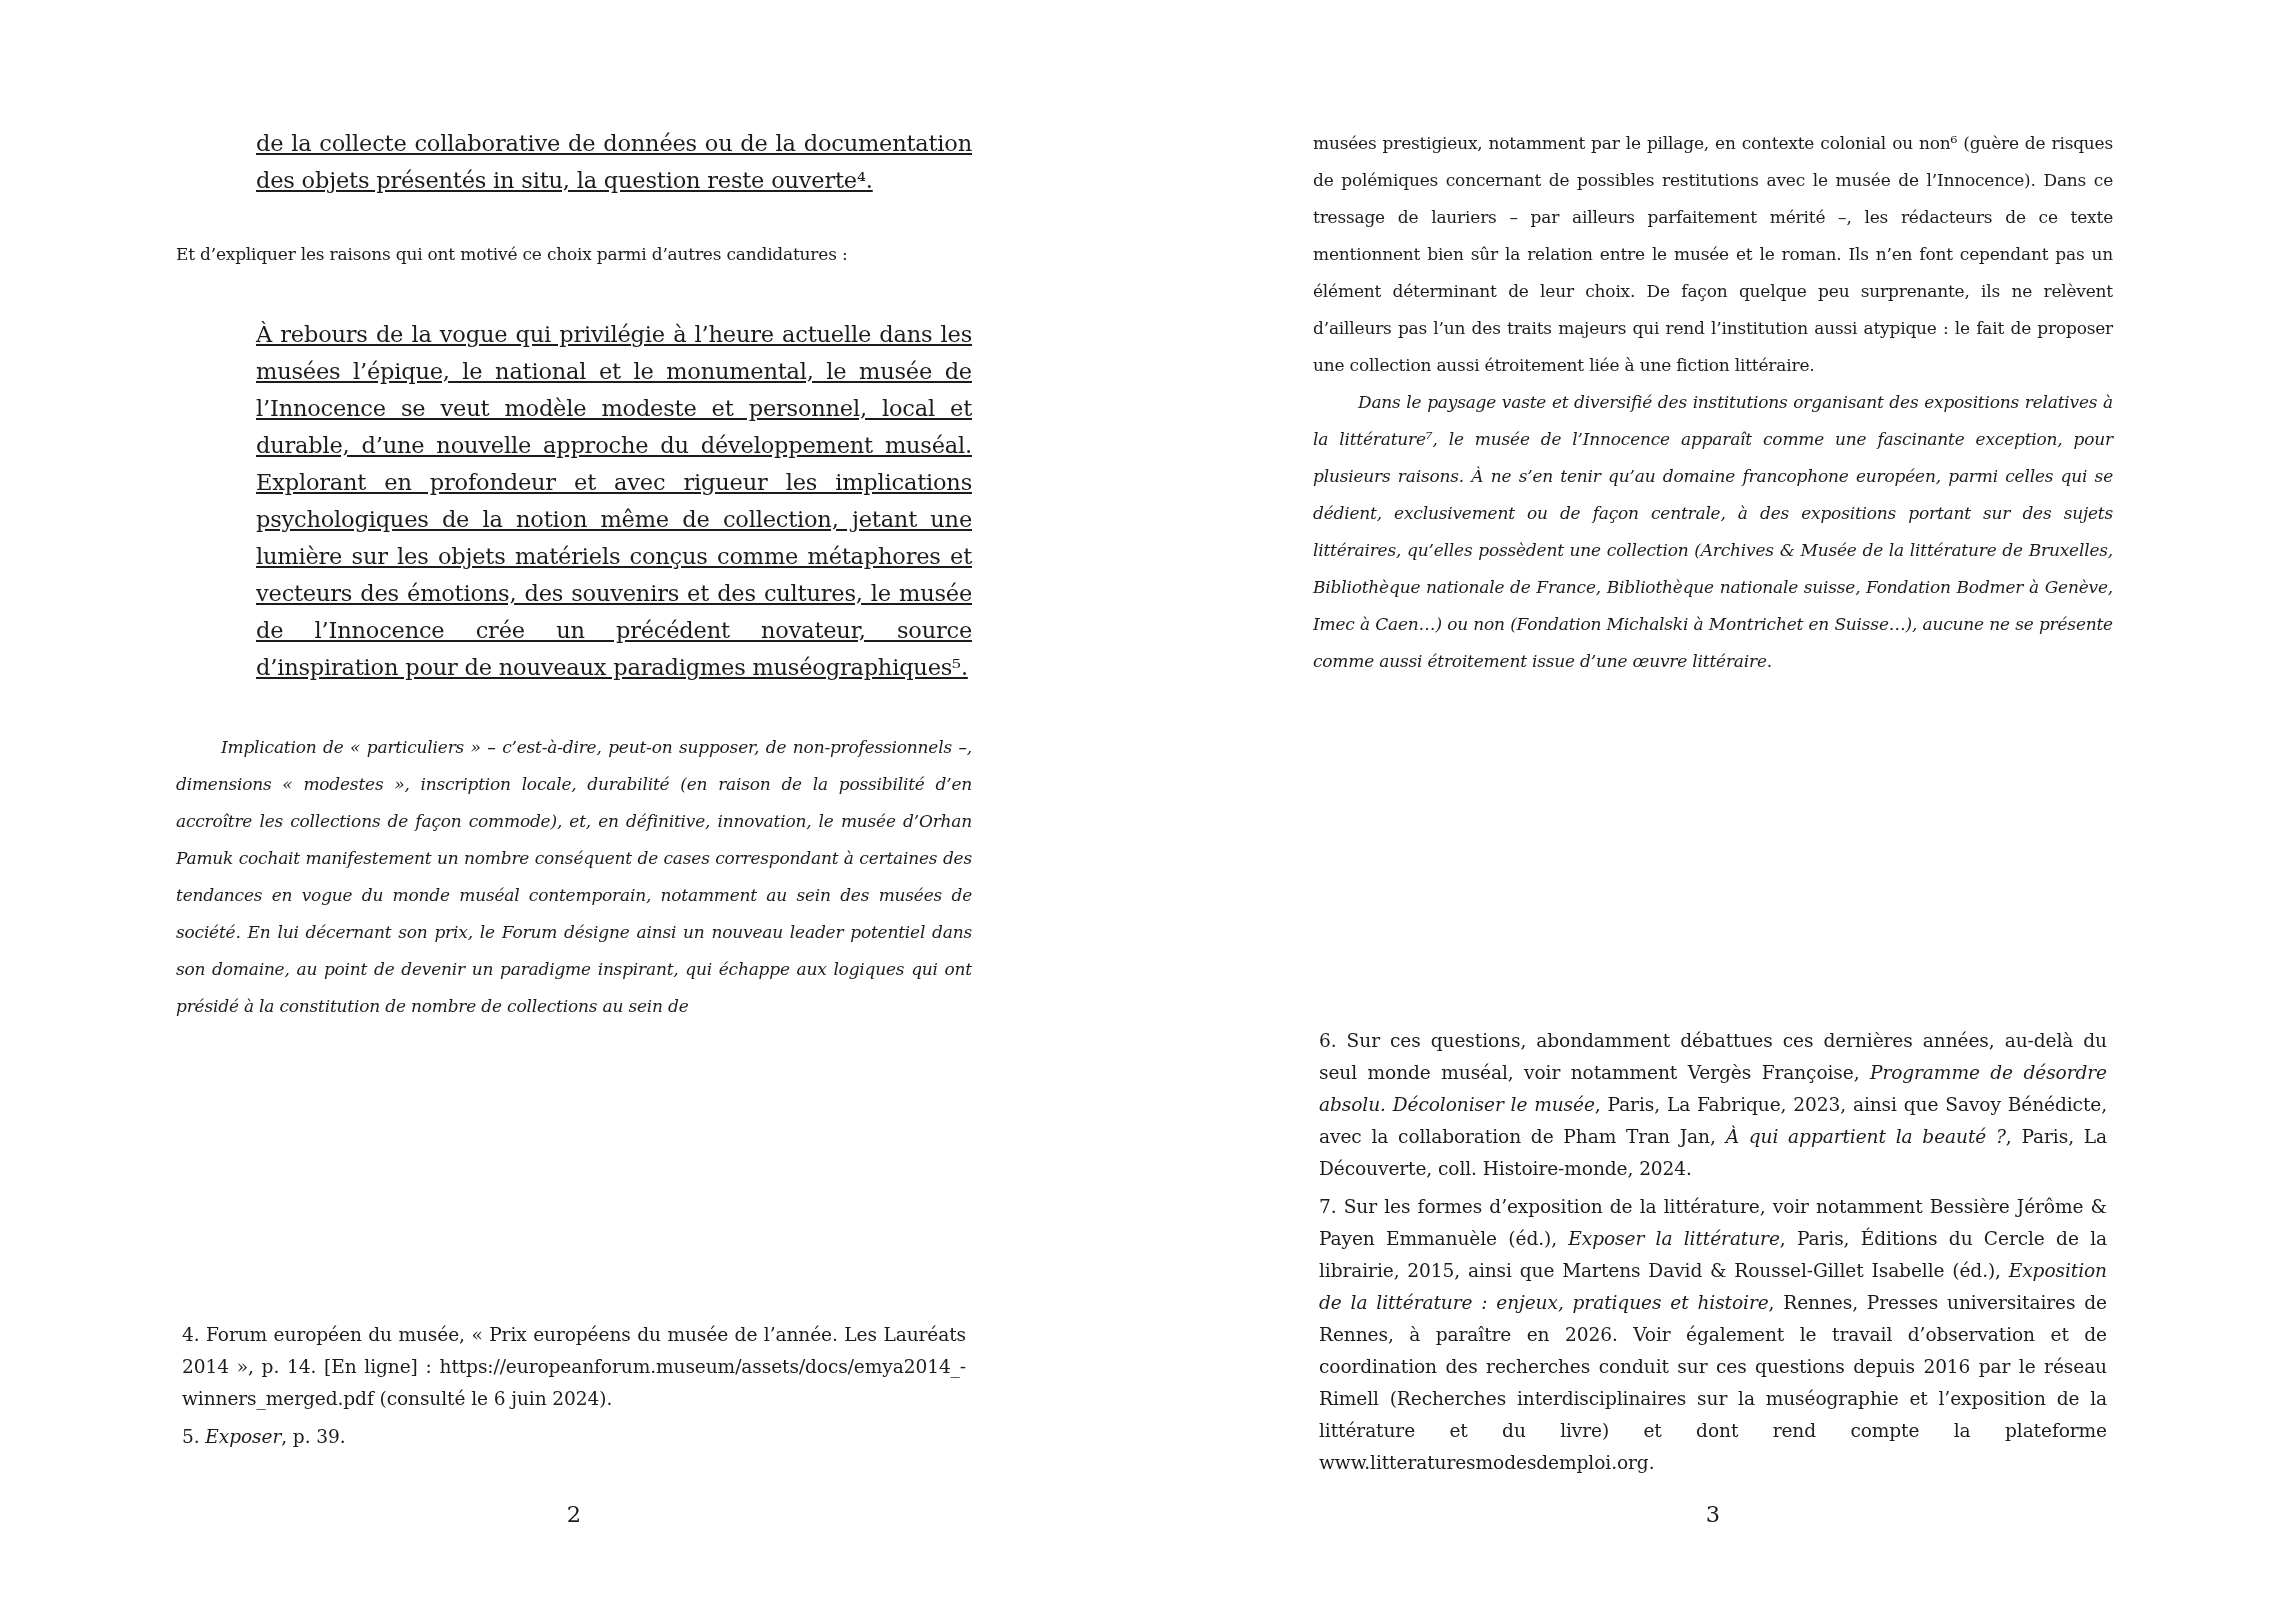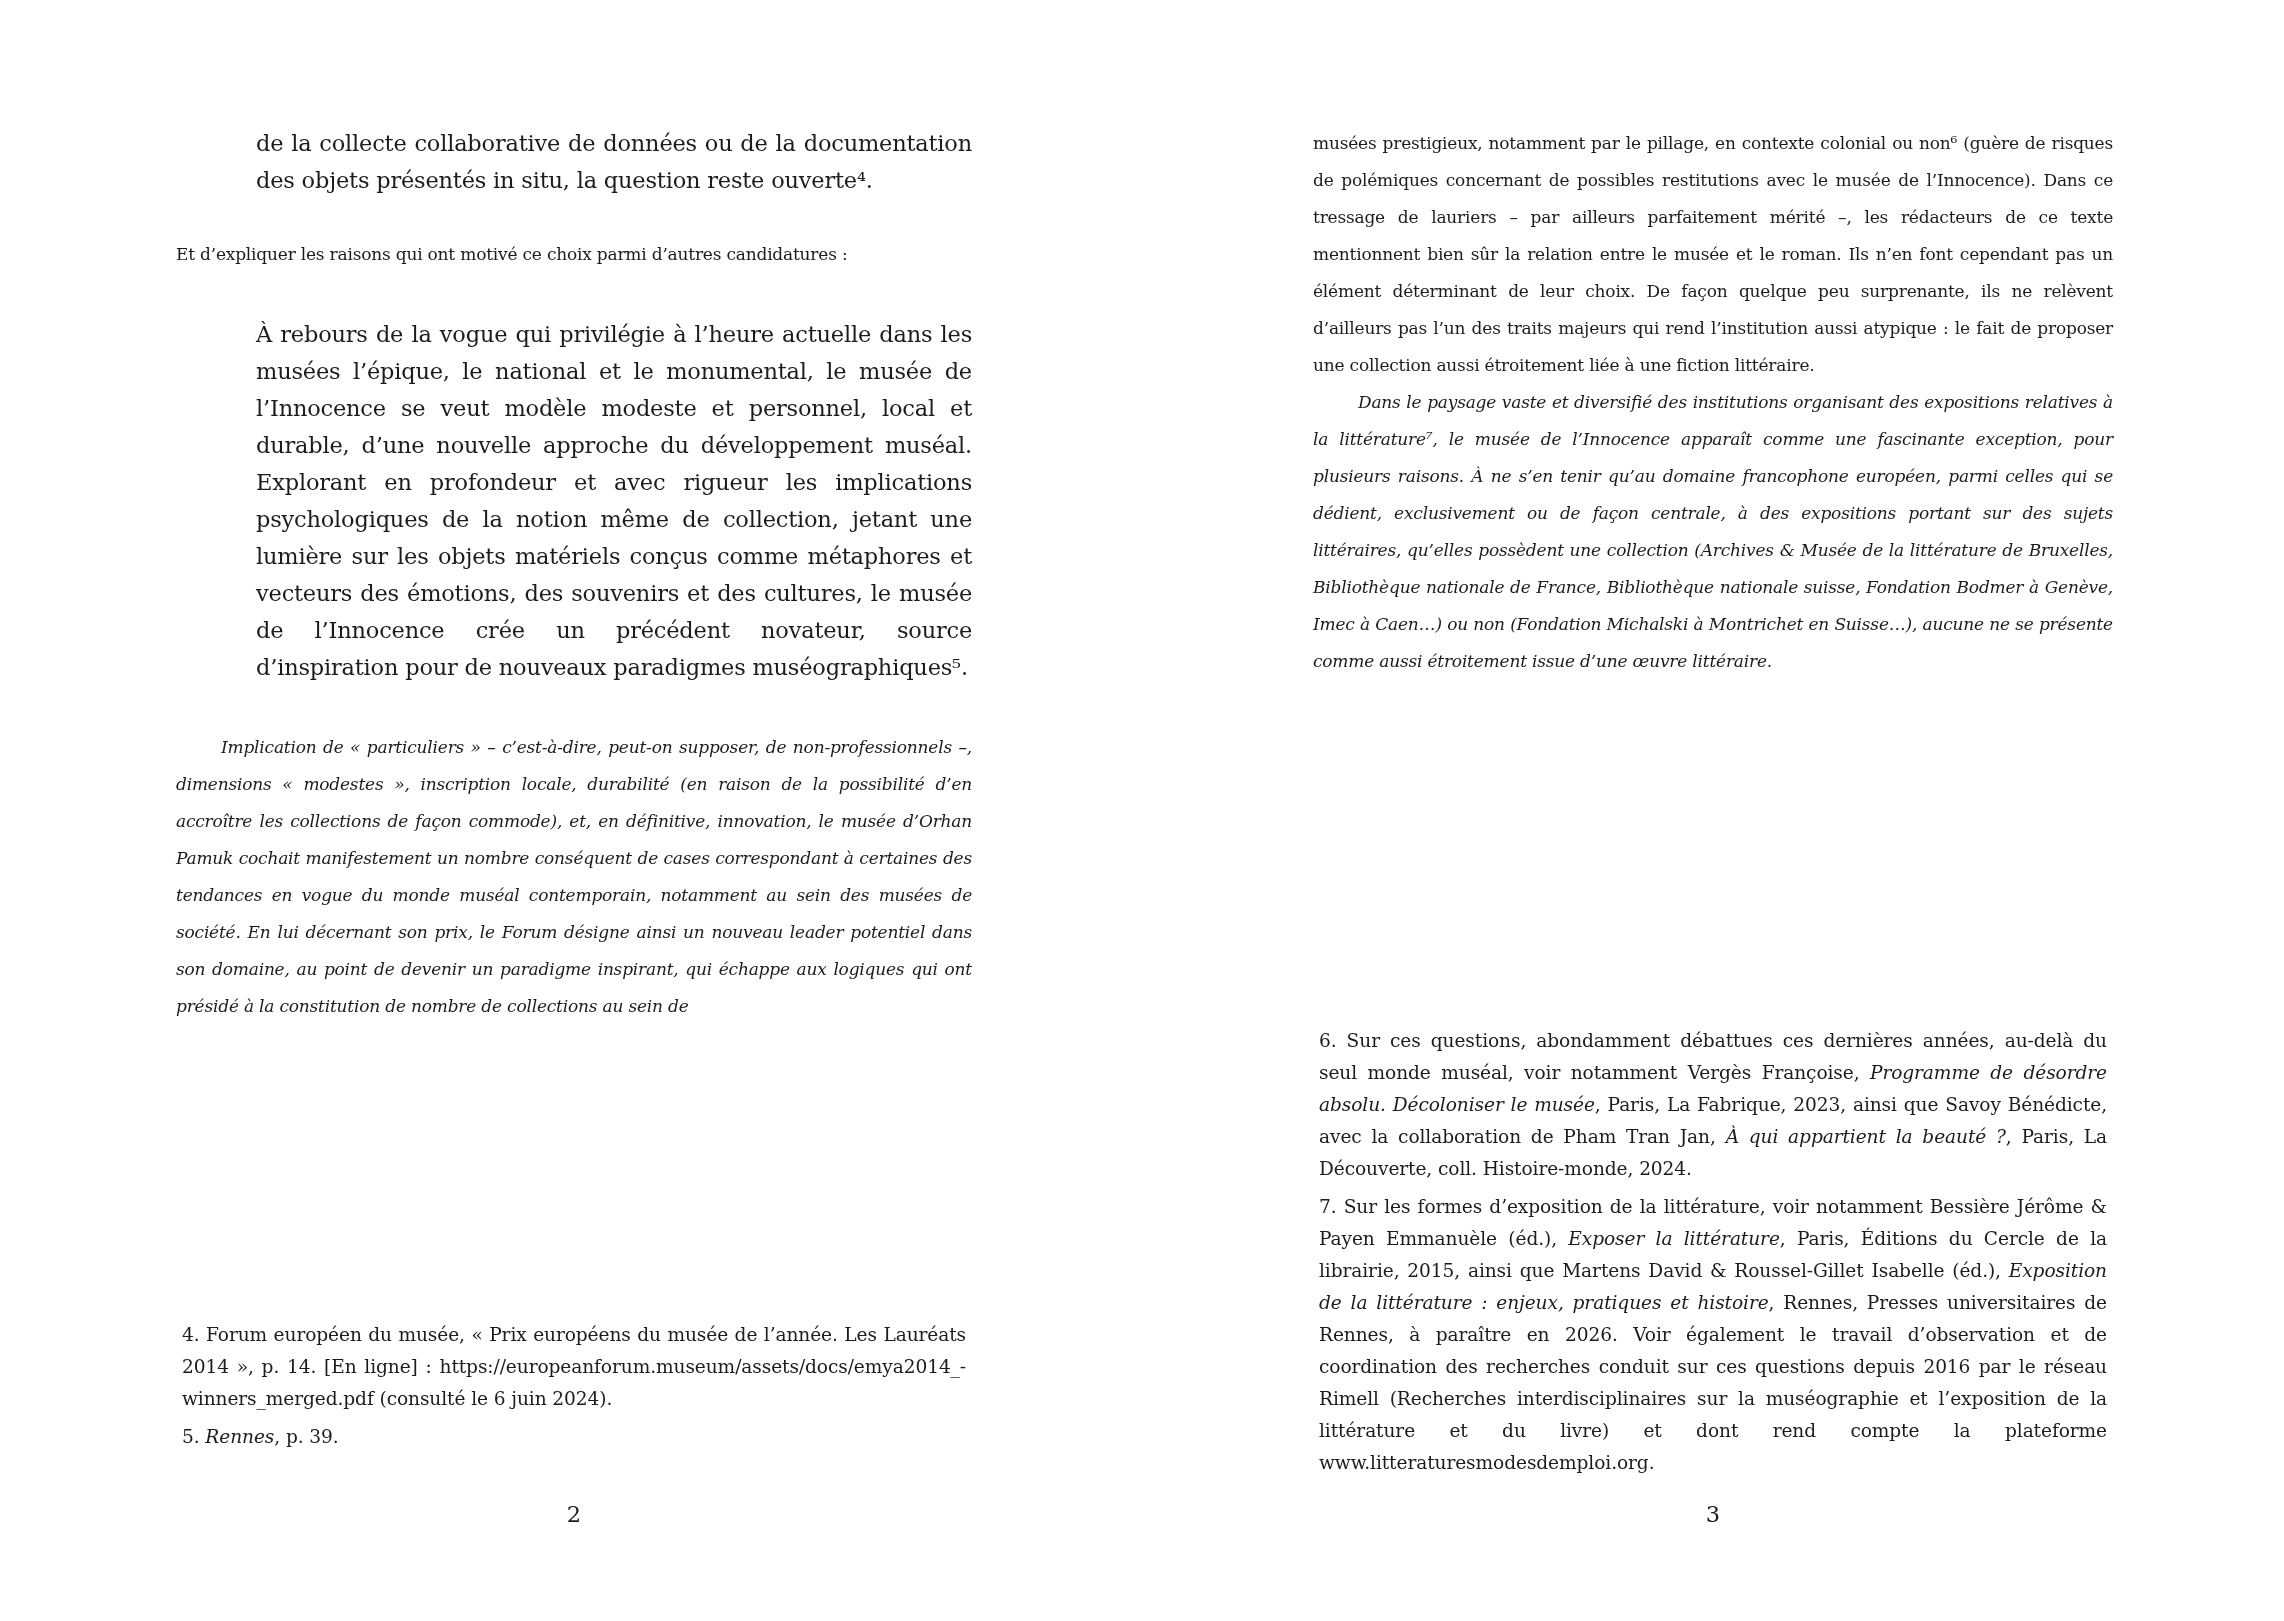--- a/index.html
+++ b/index.html
@@ -32,20 +32,21 @@
     letter-spacing: -0.2px;
   }
   .indent { text-indent: 45px; font-style: italic; }
 
   .quote-par {
     margin: 0 0 0 80px;
     font-size: 22.5px;
     line-height: 37px;
     text-align: justify;
     letter-spacing: -0.2px;
+    text-decoration: underline;
   }
   .gap-after  { margin-bottom: 37px; }
   .quote-gaps { margin-top: 43px; margin-bottom: 43px; }
 
   .footnotes {
     position: absolute;
     width: 796px;
     font-size: 18.6px;
     line-height: 32px;
     text-align: justify;
@@ -77,21 +78,21 @@
     <p class="body-par">Et d’expliquer les raisons qui ont motivé ce choix parmi d’autres candidatures :</p>
     <p class="quote-par quote-gaps">À rebours de la vogue qui privilégie à l’heure actuelle dans les musées l’épique, le national et le monumental, le musée de l’Innocence se veut modèle modeste et personnel, local et durable, d’une nouvelle approche du développement muséal. Explorant en profondeur et avec rigueur les implications psychologiques de la notion même de collection, jetant une lumière sur les objets matériels conçus comme métaphores et vecteurs des émotions, des souvenirs et des cultures, le musée de l’Innocence crée un précédent novateur, source d’inspiration pour de nouveaux paradigmes muséographiques⁵.</p>
     <p class="body-par indent">Implication de « particuliers » – c’est-à-dire, peut-on supposer, de non-professionnels –, dimensions « modestes », inscription locale, durabilité (en raison de la possibilité d’en accroître les collections de façon commode), et, en définitive, innovation, le musée d’Orhan Pamuk cochait manifestement un nombre conséquent de cases correspondant à certaines des tendances en vogue du monde muséal contemporain, notamment au sein des musées de société. En lui décernant son prix, le Forum désigne ainsi un nouveau leader potentiel dans son domaine, au point de devenir un paradigme inspirant, qui échappe aux logiques qui ont présidé à la constitution de nombre de collections au sein de</p>
   </div>
 
   <div id="fn-left" class="footnotes">
     <p class="footnote">
       <span>4. Forum européen du musée, « Prix européens du musée de l’année. Les Lauréats 2014 », p. 14. [En ligne] : https://europeanforum.museum/assets/docs/emya2014_-winners_merged.pdf (consulté le 6 juin 2024).</span>
     </p>
     <p class="footnote">
-      <span>5. </span><span class="it">Rennes</span><span>, p. 39.</span>
+      <span>5. </span><span class="it">Exposer</span><span>, p. 39.</span>
     </p>
   </div>
 
   <div id="pn-left" class="page-number">2</div>
 
   <div id="col-right" class="column">
     <p class="body-par">musées prestigieux, notamment par le pillage, en contexte colonial ou non⁶ (guère de risques de polémiques concernant de possibles restitutions avec le musée de l’Innocence). Dans ce tressage de lauriers – par ailleurs parfaitement mérité –, les rédacteurs de ce texte mentionnent bien sûr la relation entre le musée et le roman. Ils n’en font cependant pas un élément déterminant de leur choix. De façon quelque peu surprenante, ils ne relèvent d’ailleurs pas l’un des traits majeurs qui rend l’institution aussi atypique : le fait de proposer une collection aussi étroitement liée à une fiction littéraire.</p>
     <p class="body-par indent">Dans le paysage vaste et diversifié des institutions organisant des expositions relatives à la littérature⁷, le musée de l’Innocence apparaît comme une fascinante exception, pour plusieurs raisons. À ne s’en tenir qu’au domaine francophone européen, parmi celles qui se dédient, exclusivement ou de façon centrale, à des expositions portant sur des sujets littéraires, qu’elles possèdent une collection (Archives &amp; Musée de la littérature de Bruxelles, Bibliothèque nationale de France, Bibliothèque nationale suisse, Fondation Bodmer à Genève, Imec à Caen…) ou non (Fondation Michalski à Montrichet en Suisse…), aucune ne se présente comme aussi étroitement issue d’une œuvre littéraire.</p>
   </div>
 

